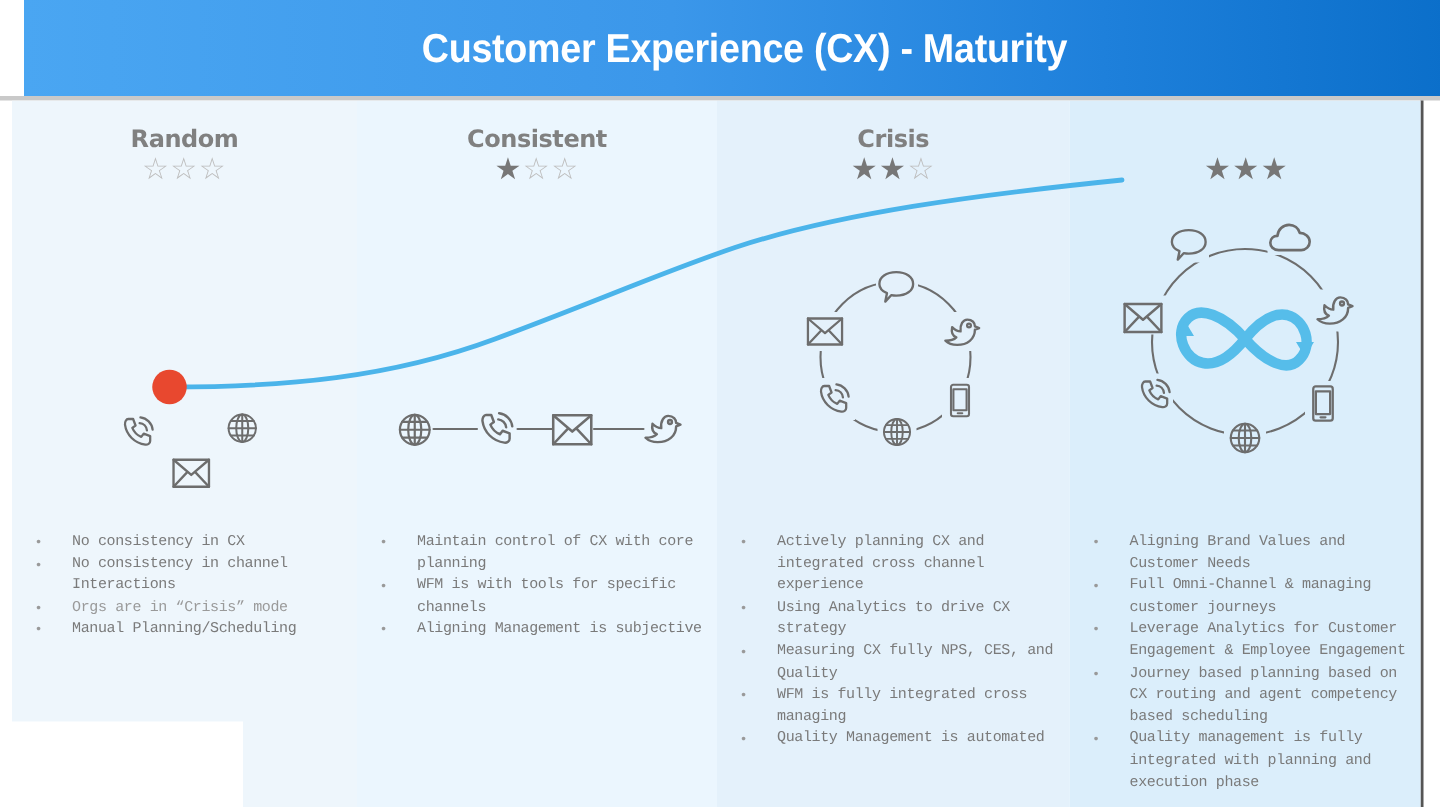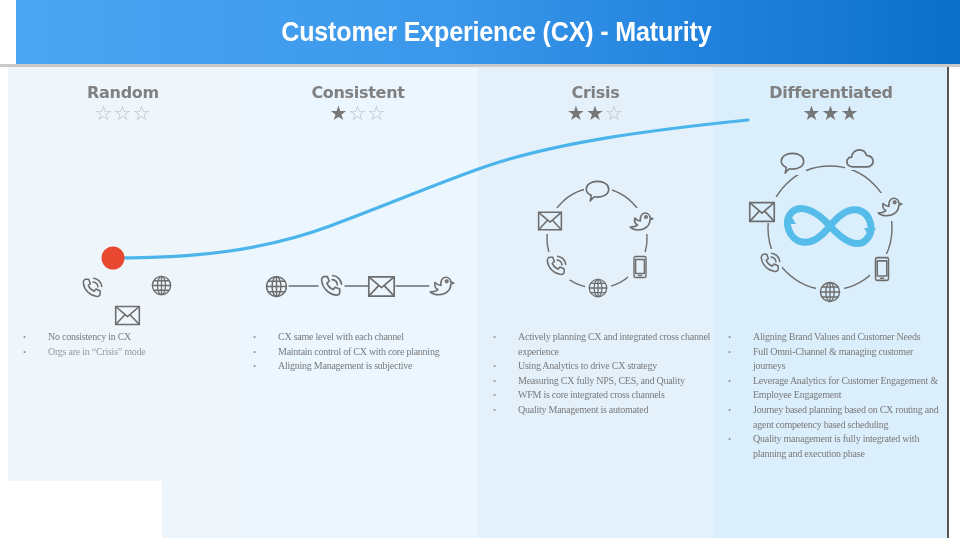--- a/index.html
+++ b/index.html
@@ -32,22 +32,22 @@
   .stage-title {
     position: absolute; top: 16px; width: 100%; text-align: center;
     font-family: "DejaVu Sans", sans-serif; font-weight: bold; font-size: 16px; color: #808080;
     letter-spacing: -0.3px;
   }
   .stars { position: absolute; top: 35px; width: 100%; text-align: center; font-size: 20px; letter-spacing: 1px; line-height: 22px; }
   .star-filled { color: #777777; }
   .star-empty { color: #bdbdbd; }
 
   .bullets {
-    position: absolute; top: 263px; list-style: none;
-    font-family: Liberation Serif, serif; font-size: 10px; color: #7a7a7a; line-height: 14.6px;
+    position: absolute; top: 288px; list-style: none;
+    font-family: Liberation Mono, monospace; font-size: 10px; color: #7a7a7a; line-height: 14.6px;
   }
   .bullets li { position: relative; padding-left: 28px; letter-spacing: -0.25px; }
   .bullets li::before { content: "•"; position: absolute; left: 3px; top: 0; color: #999; font-size: 9px; }
   .b1 { left: 12px; width: 220px; }
   .b2 { left: 12px; width: 230px; }
   .b3 { left: 12px; width: 222px; }
   .b4 { left: 12px; width: 220px; }
   .b1 li.dim { color: #9a9a9a; }
 
   svg.overlay { position: absolute; left: 0; top: 0; width: 960px; height: 540px; pointer-events: none; }
@@ -63,53 +63,54 @@
 
 <div class="panel">
 
   <div class="col col1">
     <div class="stage-title">Random</div>
     <div class="stars">
       <span class="star-empty">☆☆☆</span>
     </div>
     <ul class="bullets b1">
       <li>No consistency in CX</li>
+      <li>No  consistency in channel Interactions</li>
       <li class="dim">Orgs are in “Crisis” mode</li>
+      <li>Manual Planning/Scheduling</li>
     </ul>
     <div class="cutout"></div>
   </div>
 
   <div class="col col2">
     <div class="stage-title">Consistent</div>
     <div class="stars">
       <span class="star-filled">★</span><span class="star-empty">☆☆</span>
     </div>
     <ul class="bullets b2">
-      <li>CX same level with each channel</li>
       <li>Maintain control of CX with core planning</li>
+      <li>WFM is with tools for specific channels</li>
       <li>Aligning Management is subjective</li>
     </ul>
   </div>
 
   <div class="col col3">
     <div class="stage-title">Crisis</div>
     <div class="stars">
       <span class="star-filled">★★</span><span class="star-empty">☆</span>
     </div>
     <ul class="bullets b3">
       <li>Actively planning CX and integrated cross channel experience</li>
       <li>Using Analytics to drive CX strategy</li>
       <li>Measuring CX fully NPS, CES, and Quality</li>
-      <li>WFM is core integrated cross channels</li>
+      <li>WFM is fully integrated cross managing</li>
       <li>Quality Management is automated</li>
     </ul>
   </div>
 
   <div class="col col4">
-    <div class="stage-title">Differentiated</div>
     <div class="stars">
       <span class="star-filled">★★★</span>
     </div>
     <ul class="bullets b4">
       <li>Aligning Brand Values and Customer Needs</li>
       <li>Full Omni-Channel &amp; managing customer journeys</li>
       <li>Leverage Analytics for Customer Engagement &amp; Employee Engagement</li>
       <li>Journey based planning based on CX routing and agent competency based scheduling</li>
       <li>Quality management is fully integrated with planning and execution phase</li>
     </ul>

